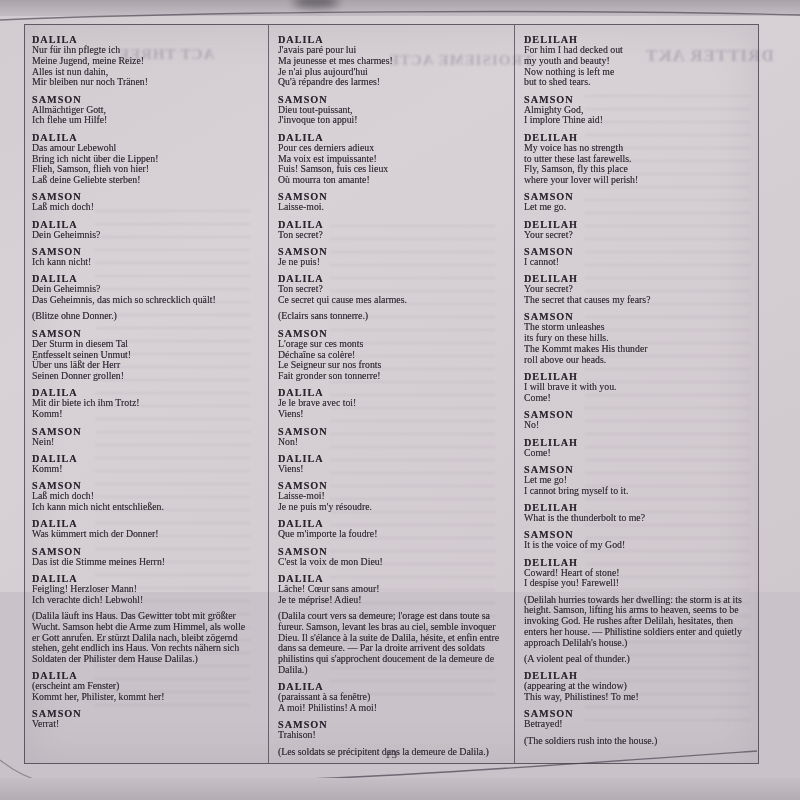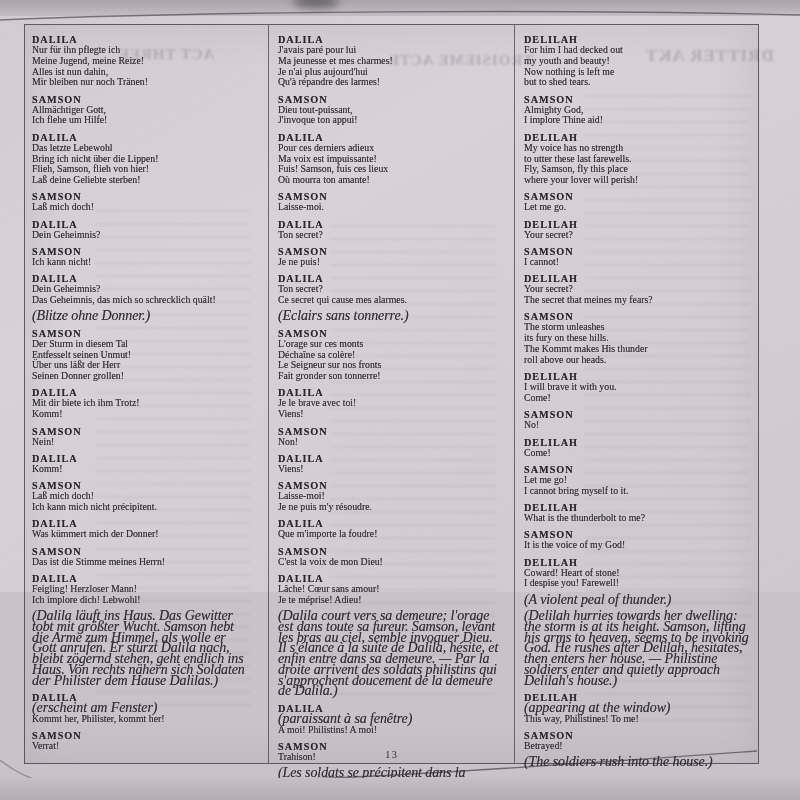--- a/index.html
+++ b/index.html
@@ -26,21 +26,21 @@
   
   .col{position:absolute;top:6px;color:#332e38;
        text-shadow:0 0 .5px rgba(51,46,56,.6);}
   .col.german{left:7px;width:218px;}
   .col.french{left:253px;width:224px;}
   .col.english{left:499px;width:230px;}
   .block{margin-bottom:2.5px;}
   .speaker{font-size:10.2px;font-weight:bold;letter-spacing:1px;line-height:11px;
            padding-top:3px;color:#2b2630;}
   .line{font-size:9.8px;line-height:10.8px;}
-  .dir{font-style:italic;font-size:14px;letter-spacing:-.1px;}
+  .dir{font-size:10px;letter-spacing:-.1px;}
   .dirblock{padding-top:3px;}
 
   .pagenum{position:absolute;left:0;bottom:3px;width:100%;text-align:center;
            font-size:11px;color:#3a3540;letter-spacing:1px;}
 
   
   .ghost{position:absolute;color:rgba(108,98,128,.32);filter:blur(1.1px);
          transform:scaleX(-1);font-weight:bold;white-space:nowrap;}
   .g1{left:118px;top:46px;font-size:15px;letter-spacing:1px;}
   .g2{left:388px;top:52px;font-size:15px;letter-spacing:1px;}
@@ -85,21 +85,21 @@
           <div class="line">Alles ist nun dahin,</div>
           <div class="line">Mir bleiben nur noch Tränen!</div>
         </div>
         <div class="block">
           <div class="speaker">SAMSON</div>
           <div class="line">Allmächtiger Gott,</div>
           <div class="line">Ich flehe um Hilfe!</div>
         </div>
         <div class="block">
           <div class="speaker">DALILA</div>
-          <div class="line">Das letzte Lebewohl</div>
+          <div class="line">Das amour Lebewohl</div>
           <div class="line">Bring ich nicht über die Lippen!</div>
           <div class="line">Flieh, Samson, flieh von hier!</div>
           <div class="line">Laß deine Geliebte sterben!</div>
         </div>
         <div class="block">
           <div class="speaker">SAMSON</div>
           <div class="line">Laß mich doch!</div>
         </div>
         <div class="block">
           <div class="speaker">DALILA</div>
@@ -133,34 +133,34 @@
           <div class="speaker">SAMSON</div>
           <div class="line">Nein!</div>
         </div>
         <div class="block">
           <div class="speaker">DALILA</div>
           <div class="line">Komm!</div>
         </div>
         <div class="block">
           <div class="speaker">SAMSON</div>
           <div class="line">Laß mich doch!</div>
-          <div class="line">Ich kann mich nicht précipitent.</div>
+          <div class="line">Ich kann mich nicht entschließen.</div>
         </div>
         <div class="block">
           <div class="speaker">DALILA</div>
           <div class="line">Was kümmert mich der Donner!</div>
         </div>
         <div class="block">
           <div class="speaker">SAMSON</div>
           <div class="line">Das ist die Stimme meines Herrn!</div>
         </div>
         <div class="block">
           <div class="speaker">DALILA</div>
           <div class="line">Feigling! Herzloser Mann!</div>
-          <div class="line">Ich implore dich! Lebwohl!</div>
+          <div class="line">Ich verachte dich! Lebwohl!</div>
         </div>
         <div class="block dirblock">
           <div class="line dir">(Dalila läuft ins Haus. Das Gewitter tobt mit größter Wucht. Samson hebt die Arme zum Himmel, als wolle er Gott anrufen. Er stürzt Dalila nach, bleibt zögernd stehen, geht endlich ins Haus. Von rechts nähern sich Soldaten der Philister dem Hause Dalilas.)</div>
         </div>
         <div class="block">
           <div class="speaker">DALILA</div>
           <div class="line dir">(erscheint am Fenster)</div>
           <div class="line">Kommt her, Philister, kommt her!</div>
         </div>
         <div class="block">
@@ -290,21 +290,21 @@
           <div class="speaker">DELILAH</div>
           <div class="line">Your secret?</div>
         </div>
         <div class="block">
           <div class="speaker">SAMSON</div>
           <div class="line">I cannot!</div>
         </div>
         <div class="block">
           <div class="speaker">DELILAH</div>
           <div class="line">Your secret?</div>
-          <div class="line">The secret that meines my fears?</div>
+          <div class="line">The secret that causes my fears?</div>
         </div>
         <div class="block">
           <div class="speaker">SAMSON</div>
           <div class="line">The storm unleashes</div>
           <div class="line">its fury on these hills.</div>
           <div class="line">The Kommt makes His thunder</div>
           <div class="line">roll above our heads.</div>
         </div>
         <div class="block">
           <div class="speaker">DELILAH</div>
@@ -331,24 +331,24 @@
         <div class="block">
           <div class="speaker">SAMSON</div>
           <div class="line">It is the voice of my God!</div>
         </div>
         <div class="block">
           <div class="speaker">DELILAH</div>
           <div class="line">Coward! Heart of stone!</div>
           <div class="line">I despise you! Farewell!</div>
         </div>
         <div class="block dirblock">
+          <div class="line dir">(Delilah hurries towards her dwelling: the storm is at its height. Samson, lifting his arms to heaven, seems to be invoking God. He rushes after Delilah, hesitates, then enters her house. — Philistine soldiers enter and quietly approach Delilah's house.)</div>
+        </div>
+        <div class="block dirblock">
           <div class="line dir">(A violent peal of thunder.)</div>
-        </div>
-        <div class="block dirblock">
-          <div class="line dir">(Delilah hurries towards her dwelling: the storm is at its height. Samson, lifting his arms to heaven, seems to be invoking God. He rushes after Delilah, hesitates, then enters her house. — Philistine soldiers enter and quietly approach Delilah's house.)</div>
         </div>
         <div class="block">
           <div class="speaker">DELILAH</div>
           <div class="line dir">(appearing at the window)</div>
           <div class="line">This way, Philistines! To me!</div>
         </div>
         <div class="block">
           <div class="speaker">SAMSON</div>
           <div class="line">Betrayed!</div>
         </div>

